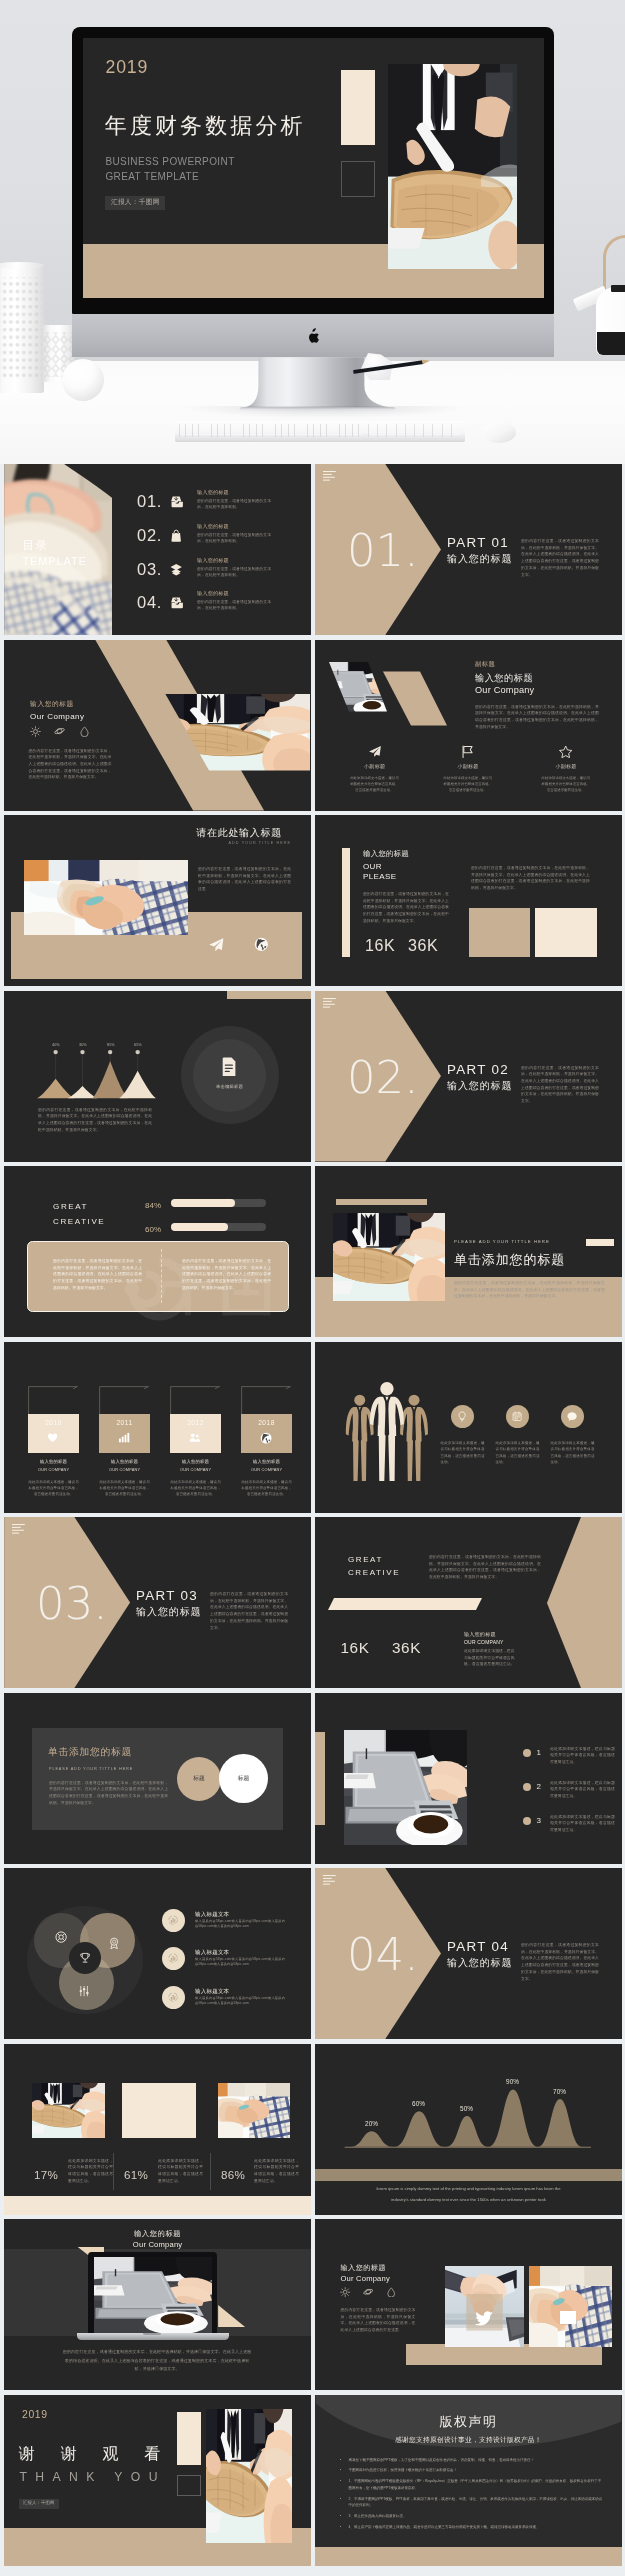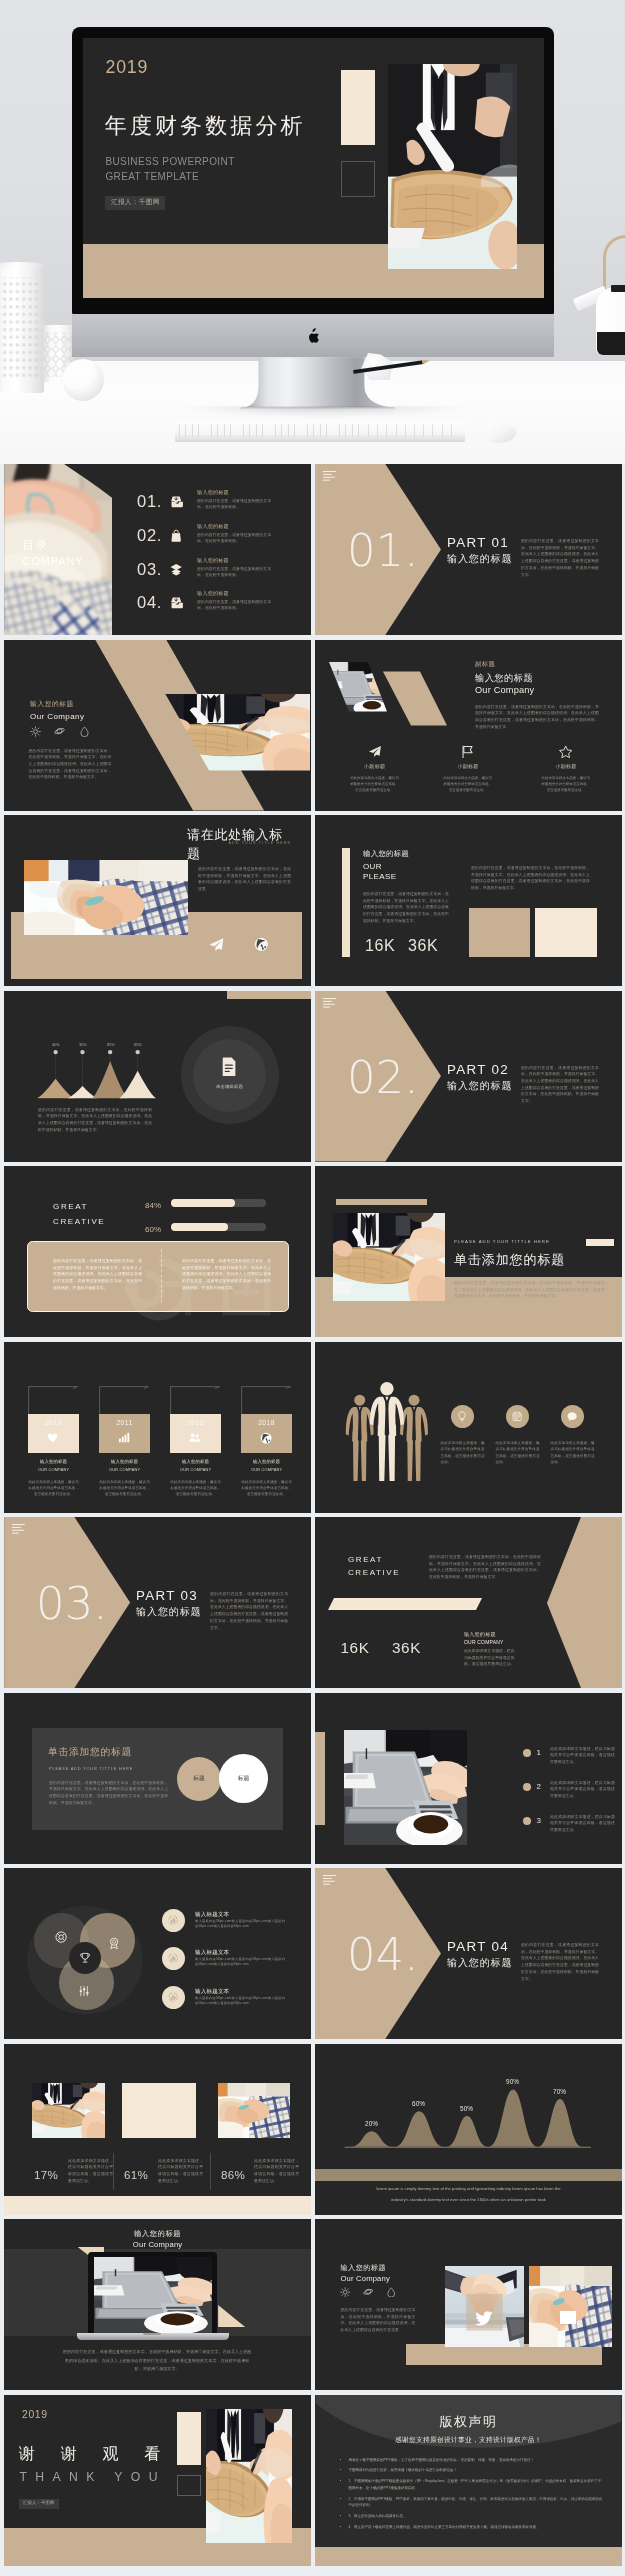--- a/index.html
+++ b/index.html
@@ -240,21 +240,21 @@
 <path d="M0 190 h180 v90 h-180 z" fill="url(#plaid)"></path>
 <path d="M0 178 q56 -16 106 14 q30 18 42 44 q-12 44 -82 44 h-66 z" fill="url(#plaid)"></path>
 <path d="M100 210 q34 6 52 30 q8 18 -4 40 h-66 q-8 -38 18 -70 z" fill="url(#plaid2)"></path>
 <path d="M0 248 q30 -10 54 8 q14 12 14 24 h-68 z" fill="url(#plaid)"></path>
 <path d="M0 186 q52 -14 100 16 q24 14 34 34 q-6 8 -20 8 q-22 -34 -56 -46 q-34 -12 -58 -2 z" fill="#efe9dc" opacity=".7"></path>
 <path d="M0 272 q28 -8 48 4 v4 h-48 z" fill="#e0d8c9"></path>
 </svg>
             </div>
           </div>
   <div class="ab" style="left:18.3px;top:72px;font-size:11.6px;color:#ffffff;letter-spacing:1.5px;">目录</div>
-  <div class="ab" style="left:18.3px;top:89px;font-size:11px;color:#ffffff;letter-spacing:0.9px;">COMPANY</div>
+  <div class="ab" style="left:18.3px;top:89px;font-size:11px;color:#ffffff;letter-spacing:0.9px;">TEMPLATE</div>
   <div class="ab" style="left:133px;top:25px;width:174px;height:31px;">
   <div class="ab" style="left:0;top:3.7px;font-size:16.5px;color:#e6e0d8;letter-spacing:0.7px;line-height:1;">01.</div>
   <div class="ab" style="left:33px;top:5.5px;">
               <svg width="13.4" height="13.4" viewBox="0 0 26 26" style="color:#f2e9da;fill:#f2e9da;">
                 <path d="M3 13 h7 a4 4 0 0 0 8 0 h7 v9 a2 2 0 0 1 -2 2 H5 a2 2 0 0 1 -2 -2 Z M5.2 3 h13.6 l3 9 h-6.2 a3.2 3.2 0 0 1 -6.4 0 H2.2 Z"></path>
                 <path d="M12 4.5 v5 M9 7 l3 3 l3 -3" stroke="#262626" stroke-width="1.6" fill="none" stroke-linecap="round"></path>
               </svg>
             </div>
   <div class="ab" style="left:60px;top:0;font-size:5.1px;color:#c7b094;letter-spacing:0.2px;">输入您的标题</div>
   <div class="ab body-txt" style="left:60px;top:8.6px;width:78px;text-align:left;">您的内容打在这里，或者通过复制您的文本后，在此框中选择粘贴。</div>
@@ -483,21 +483,21 @@
 <path d="M66 46 q16 -4 26 6 q8 9 2 16 q-12 7 -24 1 q-10 -6 -4 -23 z" fill="#e4b18c"></path>
 <path d="M96 26 h104 v66 h-104 z" fill="url(#pl3)"></path>
 <path d="M96 26 q26 -8 56 6 q32 15 48 26 v34 h-104 z" fill="url(#pl3)"></path>
 <path d="M86 36 q26 -12 48 2 q18 12 10 28 q-14 16 -38 8 q-20 -8 -20 -38 z" fill="#f0c4a2"></path>
 <path d="M72 54 q24 -10 40 2 q14 10 6 22 q-16 12 -34 4 q-16 -8 -12 -28 z" fill="#e9b994"></path>
 <ellipse cx="86" cy="50" rx="12" ry="4.5" fill="#7fc4c2" transform="rotate(-18 86 50)"></ellipse>
 <path d="M0 66 q36 -8 62 6 v20 h-62 z" fill="#f6f2ea"></path>
 <path d="M8 28 q26 -4 40 6 l-4 12 q-26 2 -38 -8 z" fill="#eef1f2" opacity=".6"></path>
 </svg>
           </div>
-  <div class="ab" style="left:183px;top:9.8px;width:104px;text-align:left;font-size:13px;color:#f2eee8;letter-spacing:0.7px;">请在此处输入标题</div>
+  <div class="ab" style="left:183px;top:9.8px;width:104px;text-align:center;font-size:10px;color:#f2eee8;letter-spacing:0.7px;">请在此处输入标题</div>
   <div class="ab" style="left:183px;top:26px;width:104px;text-align:right;font-size:3.7px;color:#8b867f;letter-spacing:1.1px;">ADD YOUR TITLE HERE</div>
   <div class="ab body-txt" style="left:194px;top:51px;width:93px;">您的内容打在这里，或者通过复制您的文本后，在此框中选择粘贴，并选择只保留文字。在此录入上述图表的综合描述说明，在此录入上述图综合容表的打在这里</div>
   <div class="ab" style="left:204px;top:122px;">
             <svg width="16" height="16" viewBox="0 0 26 26" style="color:#faf6ef;fill:#faf6ef;">
               <path d="M25 2 L2 12.5 L10 15.5 L22 5.5 L12 17 L12 23 L16.5 18.8 L22.5 21 Z"></path>
             </svg>
           </div>
   <div class="ab" style="left:250px;top:122px;">
             <svg width="14.7" height="14.7" viewBox="0 0 26 26" style="color:#faf6ef;fill:#faf6ef;">
               <circle cx="13" cy="13" r="11.6" fill="currentColor"></circle>

